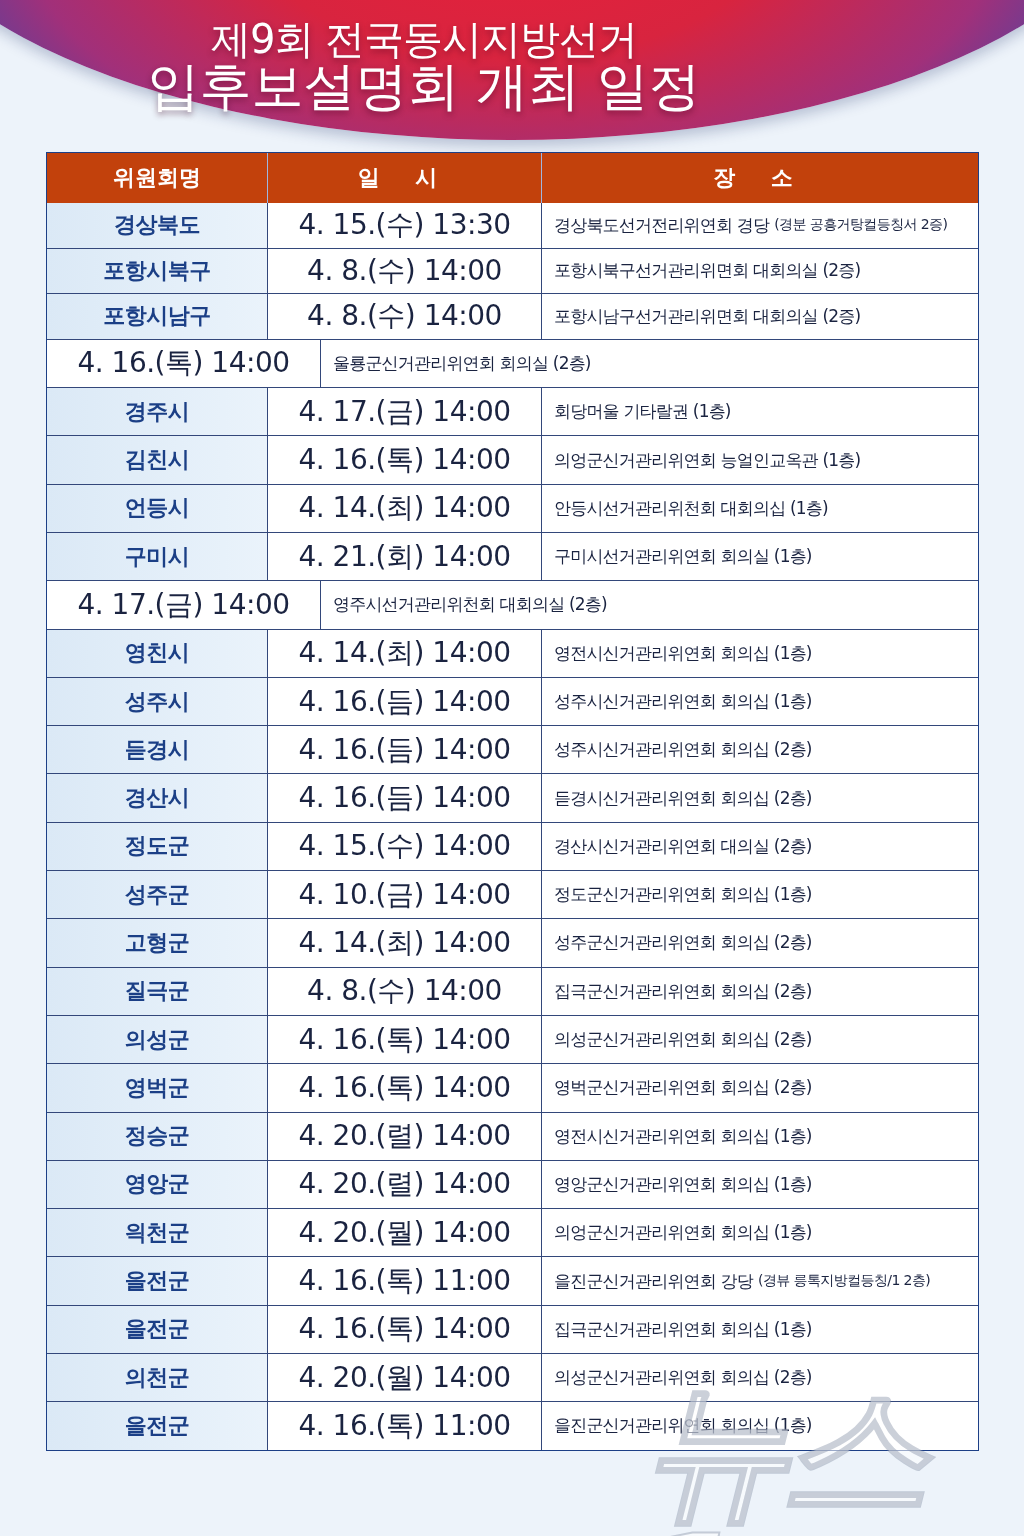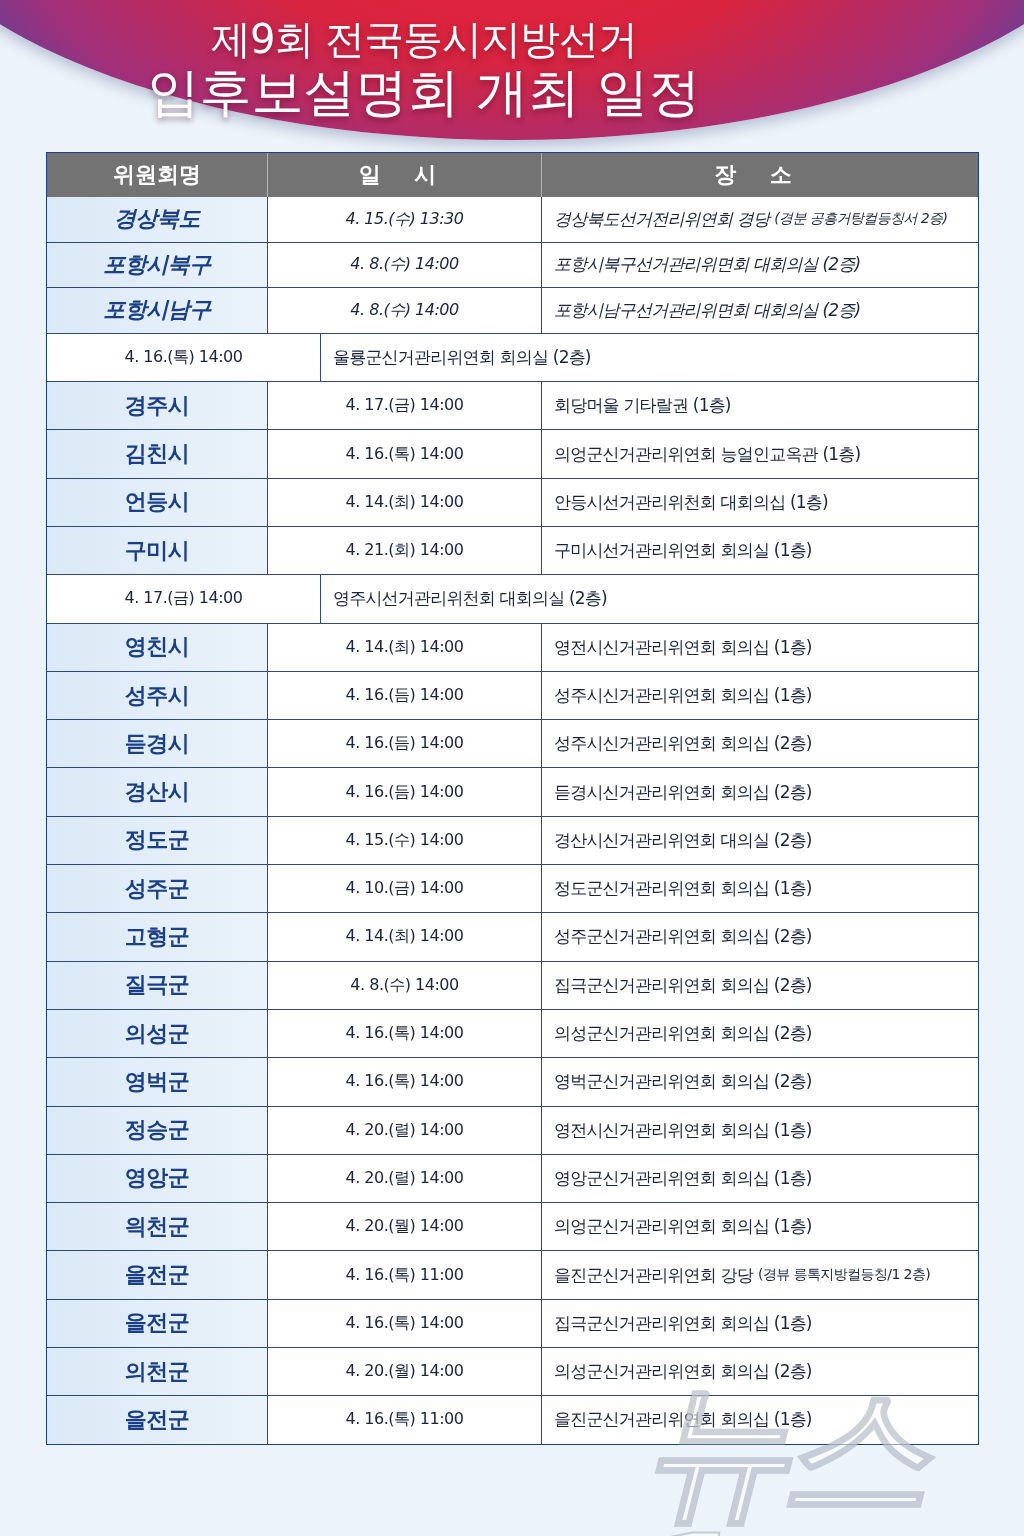--- a/index.html
+++ b/index.html
@@ -12,43 +12,43 @@
     position:absolute; left:-120px; top:-420px; width:1264px; height:560px;
     border-radius:50%;
     background: radial-gradient(ellipse at 50% 60%, #e8203a 0%, #d8243f 30%, #a1307a 55%, #3f47a8 72%, #1f4ea8 85%, #1a4aa3 100%);
     box-shadow: 0 6px 14px rgba(20,40,100,0.25);
   }
   .title1, .title2 {
     position:absolute; left:0; width:824px; text-align:center; color:#fff;
     font-weight:normal; text-shadow: 0 3px 6px rgba(60,0,30,0.45); margin-left: 12px;
   }
   .title1 { top:12px; font-size:40px; letter-spacing:-1px; }
-  .title2 { top:58px; font-size:52px; letter-spacing:0px; }
+  .title2 { top:52px; font-size:52px; letter-spacing:0px; }
   .table {
     position:absolute; left:46px; top:152px; width:931px;
     border:1px solid #1d3f86; border-collapse:collapse; background:#fff;
   }
   .row { display:flex; border-bottom:1.5px solid #33477a; }
   .row:last-child { border-bottom:none; }
-  .hdr { background:#737373; height:44px; border-bottom:none;font-family:Liberation Serif, serif; }
+  .hdr { background:#c2410c; height:50px; border-bottom:none; }
   .cell { display:flex; align-items:center; box-sizing:border-box; }
   .c1 { width:221px; justify-content:center; border-right:1.5px solid #33477a; }
   .c2 { width:274px; justify-content:center; border-right:1.5px solid #33477a; }
   .c3 { flex:1; padding-left:12px; }
   .hdr .c1, .hdr .c2 { border-right:1.5px solid #9fb6e0; }
   .hdr .cell { color:#fff; font-weight:bold; font-size:22px; }
   .hdr .c3 { justify-content:center; padding-left:0; letter-spacing:14px; }
   .hdr .c2 { letter-spacing:14px; }
   .body-row { height:47.3px; }
-  .body-row.short { height:44.6px;font-style:italic; }
+  .body-row.short { height:44.6px; }
   .body-row .c1 {
     background:linear-gradient(90deg,#dbe9f6,#eaf3fb);
     color:#1b3f86; font-weight:bold; font-size:22px; letter-spacing:-0.5px;
   }
-  .body-row .c2 { color:#1a2340; font-size:16px; letter-spacing:-0.5px; }
+  .body-row .c2 { color:#1a2340; font-size:28px; letter-spacing:-0.5px; }
   .body-row .c3 { color:#1a2340; font-size:17px; letter-spacing:-0.8px; white-space:nowrap; }
   .note { font-size:14px; margin-left:5px; letter-spacing:-0.6px; }
   .watermark {
     position:absolute; left:640px; top:1380px; width:370px; height:140px;
     color:rgba(255,255,255,0.55); font-size:150px; font-weight:bold; font-style:italic;
     -webkit-text-stroke:2px rgba(140,150,170,0.45); line-height:140px; letter-spacing:-10px;
   }
 </style>
 </head>
 <body>

